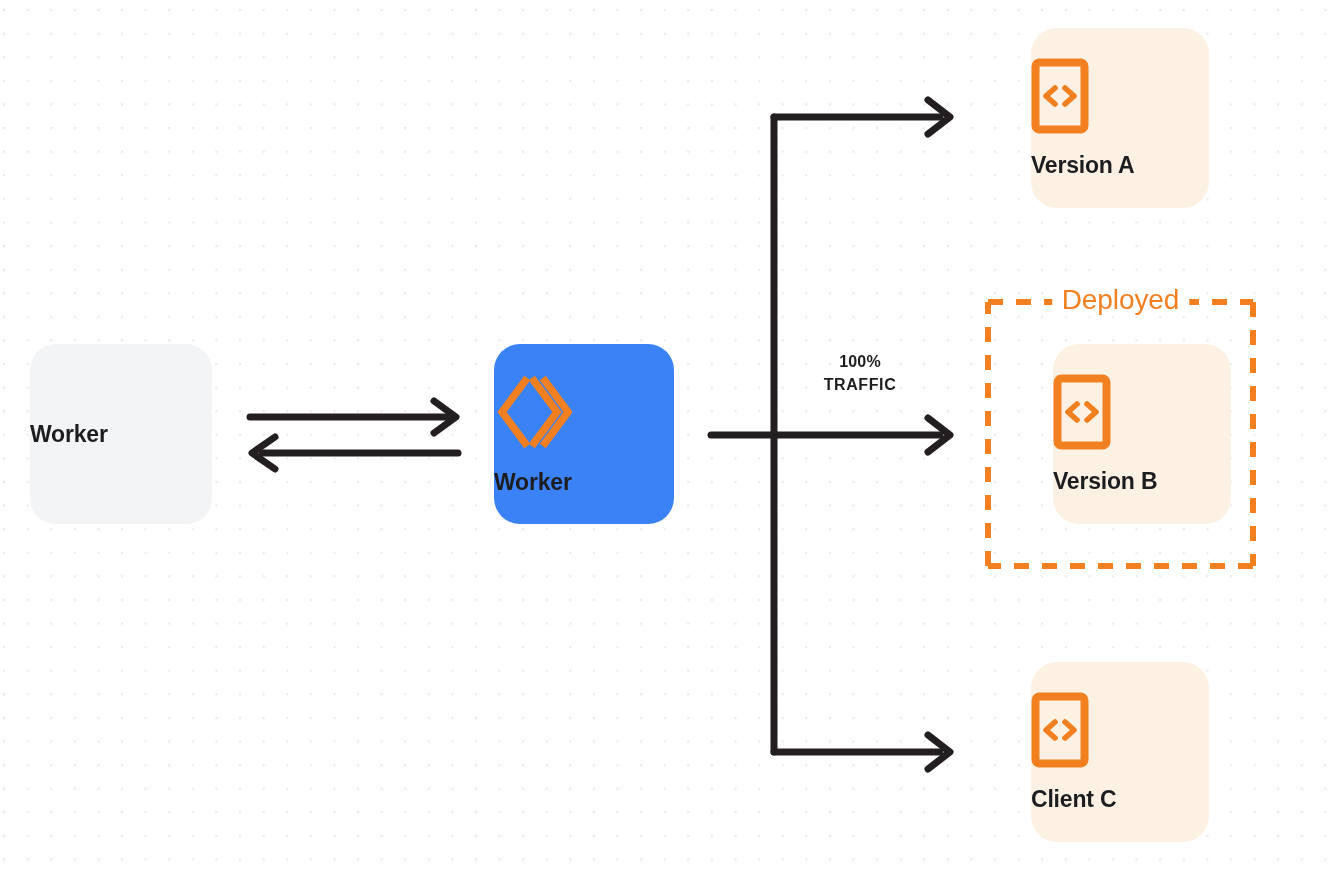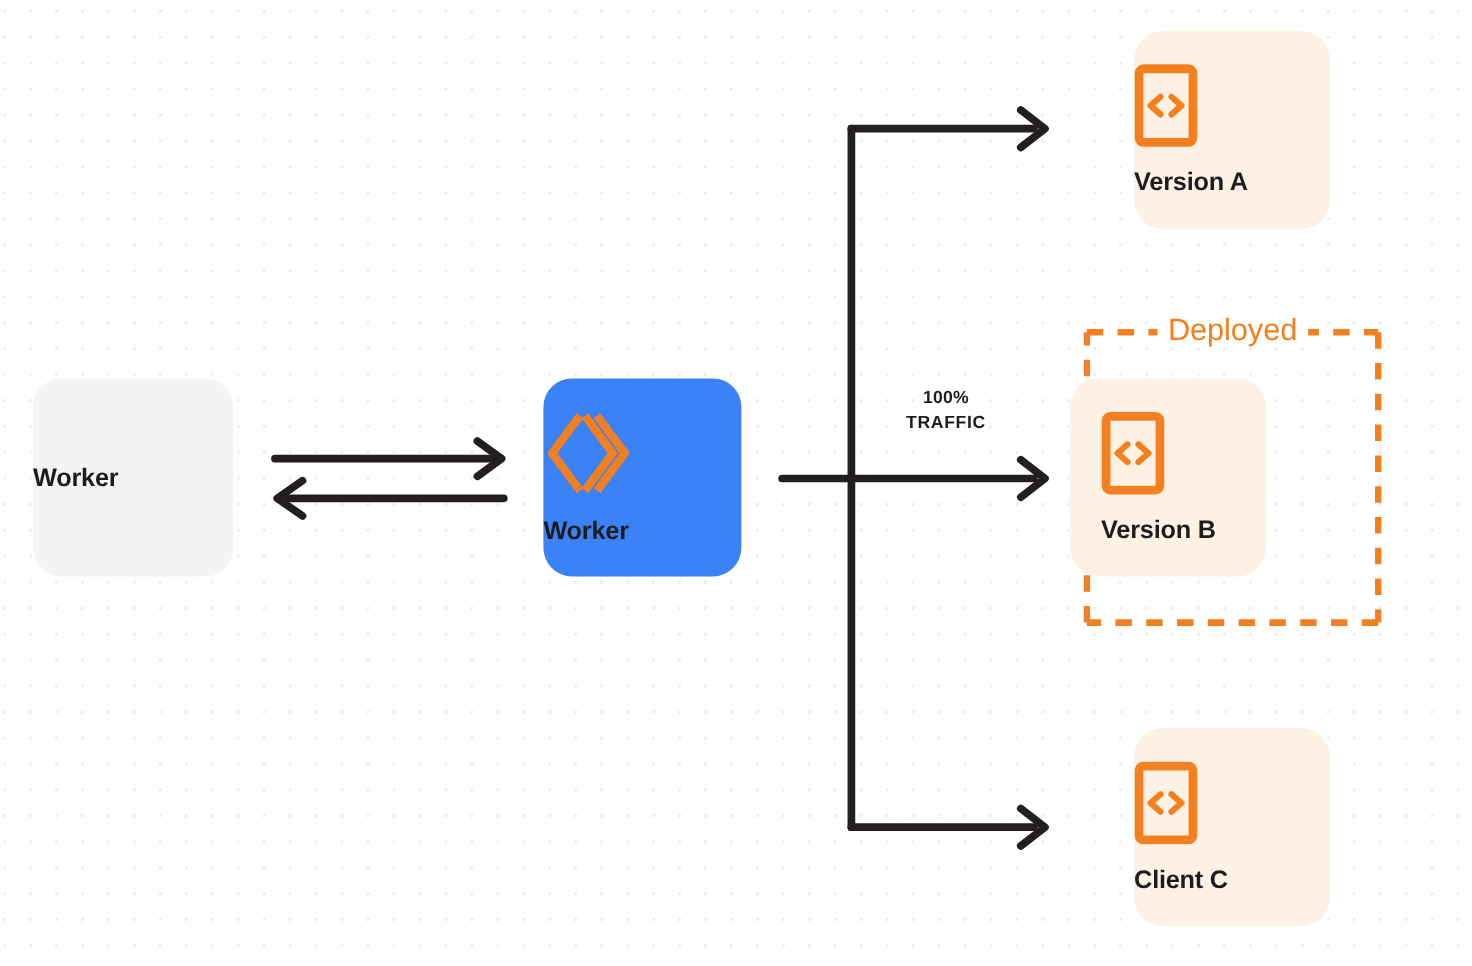--- a/index.html
+++ b/index.html
@@ -66,21 +66,21 @@
   }
   #worker-node .node-label { margin-top: 18px; }
 
   
   .version-node {
     width: 178px;
     height: 180px;
     background: #fdf1e4;
   }
   #version-a-node { left: 1031px; top: 28px; }
-  #version-b-node { left: 973px; top: 344px; padding-left: 28px; }
+  #version-b-node { left: 1053px; top: 344px; }
   #version-c-node { left: 1031px; top: 662px; }
   .version-node .node-label { margin-top: 18px; }
 
   
   .icon-wrap { display: block; line-height: 0; }
 
   
   #deployed-group {
     position: absolute;
     left: 985px;

